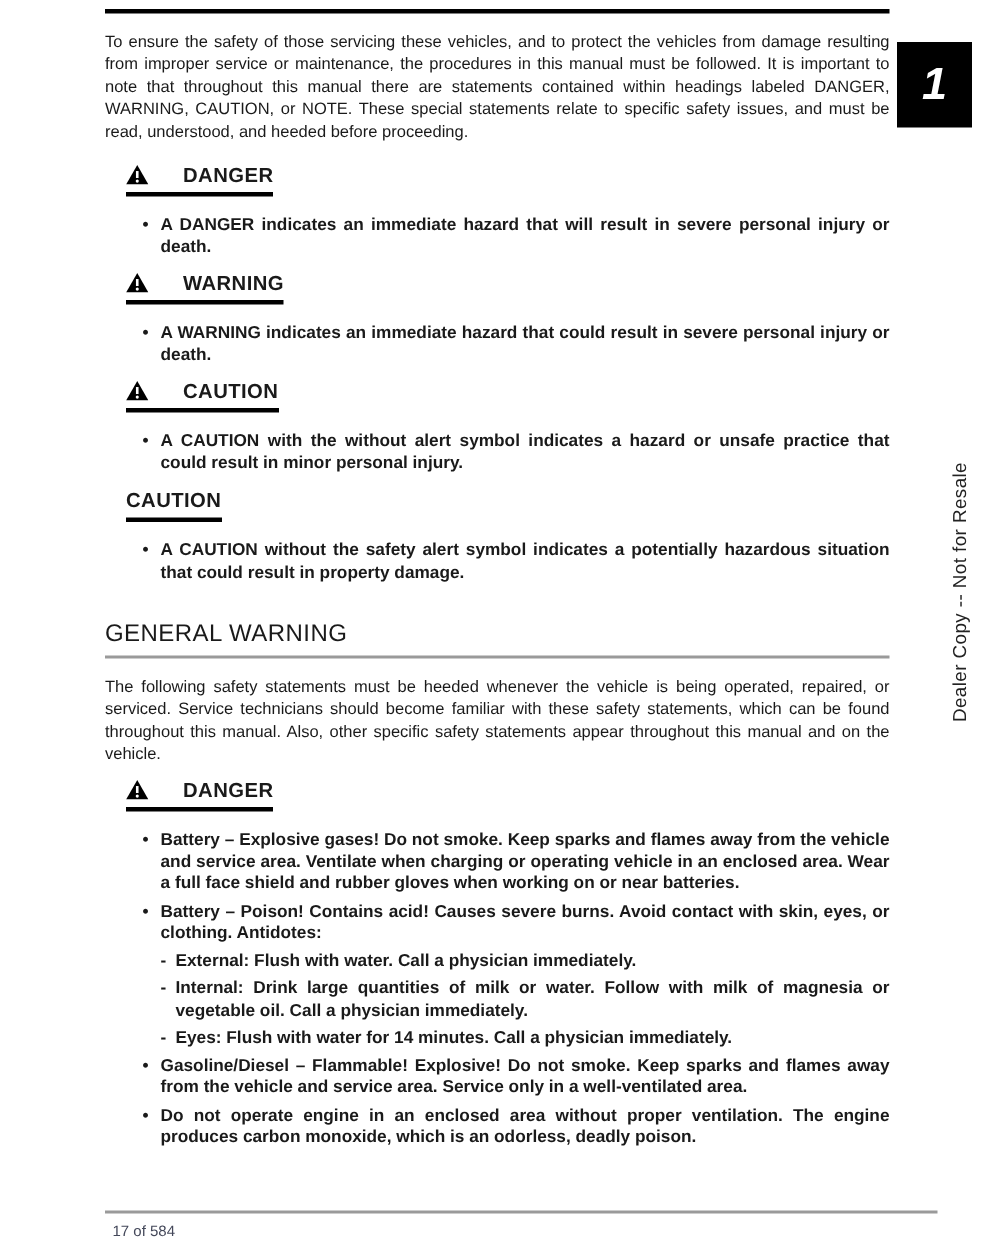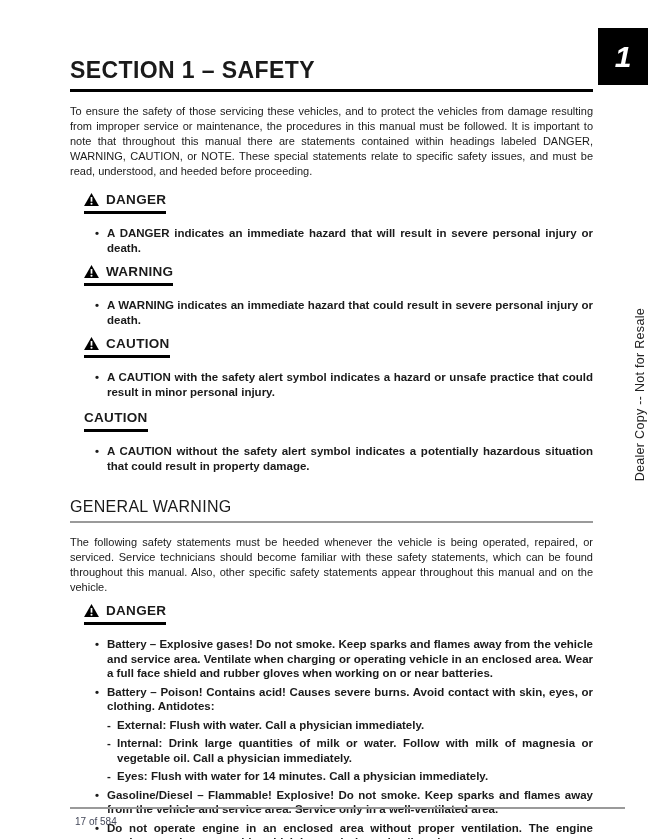--- a/index.html
+++ b/index.html
@@ -38,21 +38,21 @@
 
   p.body-text {
     font-size: 11px; line-height: 15px; text-align: justify;
     margin: 12px 0 0 0;
   }
 
   .alert-section { margin-top: 8px; margin-left: 14px; }
   .alert-section.first { margin-top: 13px; }
 
   .alert-heading {
-    display: inline-flex; align-items: center; gap: 7px;
+    display: inline-flex; align-items: center; gap: 23px;
     border-bottom: 3px solid #000; padding-bottom: 4px;
     font-weight: bold; font-size: 13.5px; letter-spacing: 0.3px;
   }
   .alert-icon { display: inline-flex; }
   .alert-icon svg { display: block; }
 
   .bullet-row {
     display: flex; margin-top: 12px; margin-left: 11px;
     font-weight: bold; font-size: 11.5px; line-height: 15px;
   }
@@ -92,21 +92,20 @@
 <div class="page">
 
   <div class="chapter-tab">
     <span>1</span>
   </div>
 
   <div class="watermark">Dealer Copy -- Not for Resale</div>
 
   <div class="content">
 
-    <h1 class="page-title">SECTION 1 – SAFETY</h1>
     <div class="title-rule"></div>
 
     <p class="body-text">To ensure the safety of those servicing these vehicles, and to protect the vehicles from damage resulting from improper service or maintenance, the procedures in this manual must be followed. It is important to note that throughout this manual there are statements contained within headings labeled DANGER, WARNING, CAUTION, or NOTE. These special statements relate to specific safety issues, and must be read, understood, and heeded before proceeding.</p>
 
     <section class="alert-section first">
       <div class="alert-heading">
         <span class="alert-icon">
           <svg width="15" height="13" viewBox="0 0 24 21">
               <path d="M12 0 L24 21 L0 21 Z" fill="#000"></path>
               <rect x="10.6" y="6.5" width="2.8" height="7.5" fill="#fff"></rect>
@@ -144,21 +143,21 @@
           <svg width="15" height="13" viewBox="0 0 24 21">
               <path d="M12 0 L24 21 L0 21 Z" fill="#000"></path>
               <rect x="10.6" y="6.5" width="2.8" height="7.5" fill="#fff"></rect>
               <circle cx="12" cy="17.3" r="1.7" fill="#fff"></circle>
             </svg>
         </span>
         <span>CAUTION</span>
       </div>
       <div class="bullet-row">
         <span class="bullet-marker">•</span>
-        <div class="bullet-text">A CAUTION with the safety alert symbol indicates a hazard or unsafe practice that could result in minor personal injury.</div>
+        <div class="bullet-text">A CAUTION with the without alert symbol indicates a hazard or unsafe practice that could result in minor personal injury.</div>
       </div>
     </section>
 
     <section class="alert-section">
       <div class="alert-heading">
         <span>CAUTION</span>
       </div>
       <div class="bullet-row">
         <span class="bullet-marker">•</span>
         <div class="bullet-text">A CAUTION without the safety alert symbol indicates a potentially hazardous situation that could result in property damage.</div>

